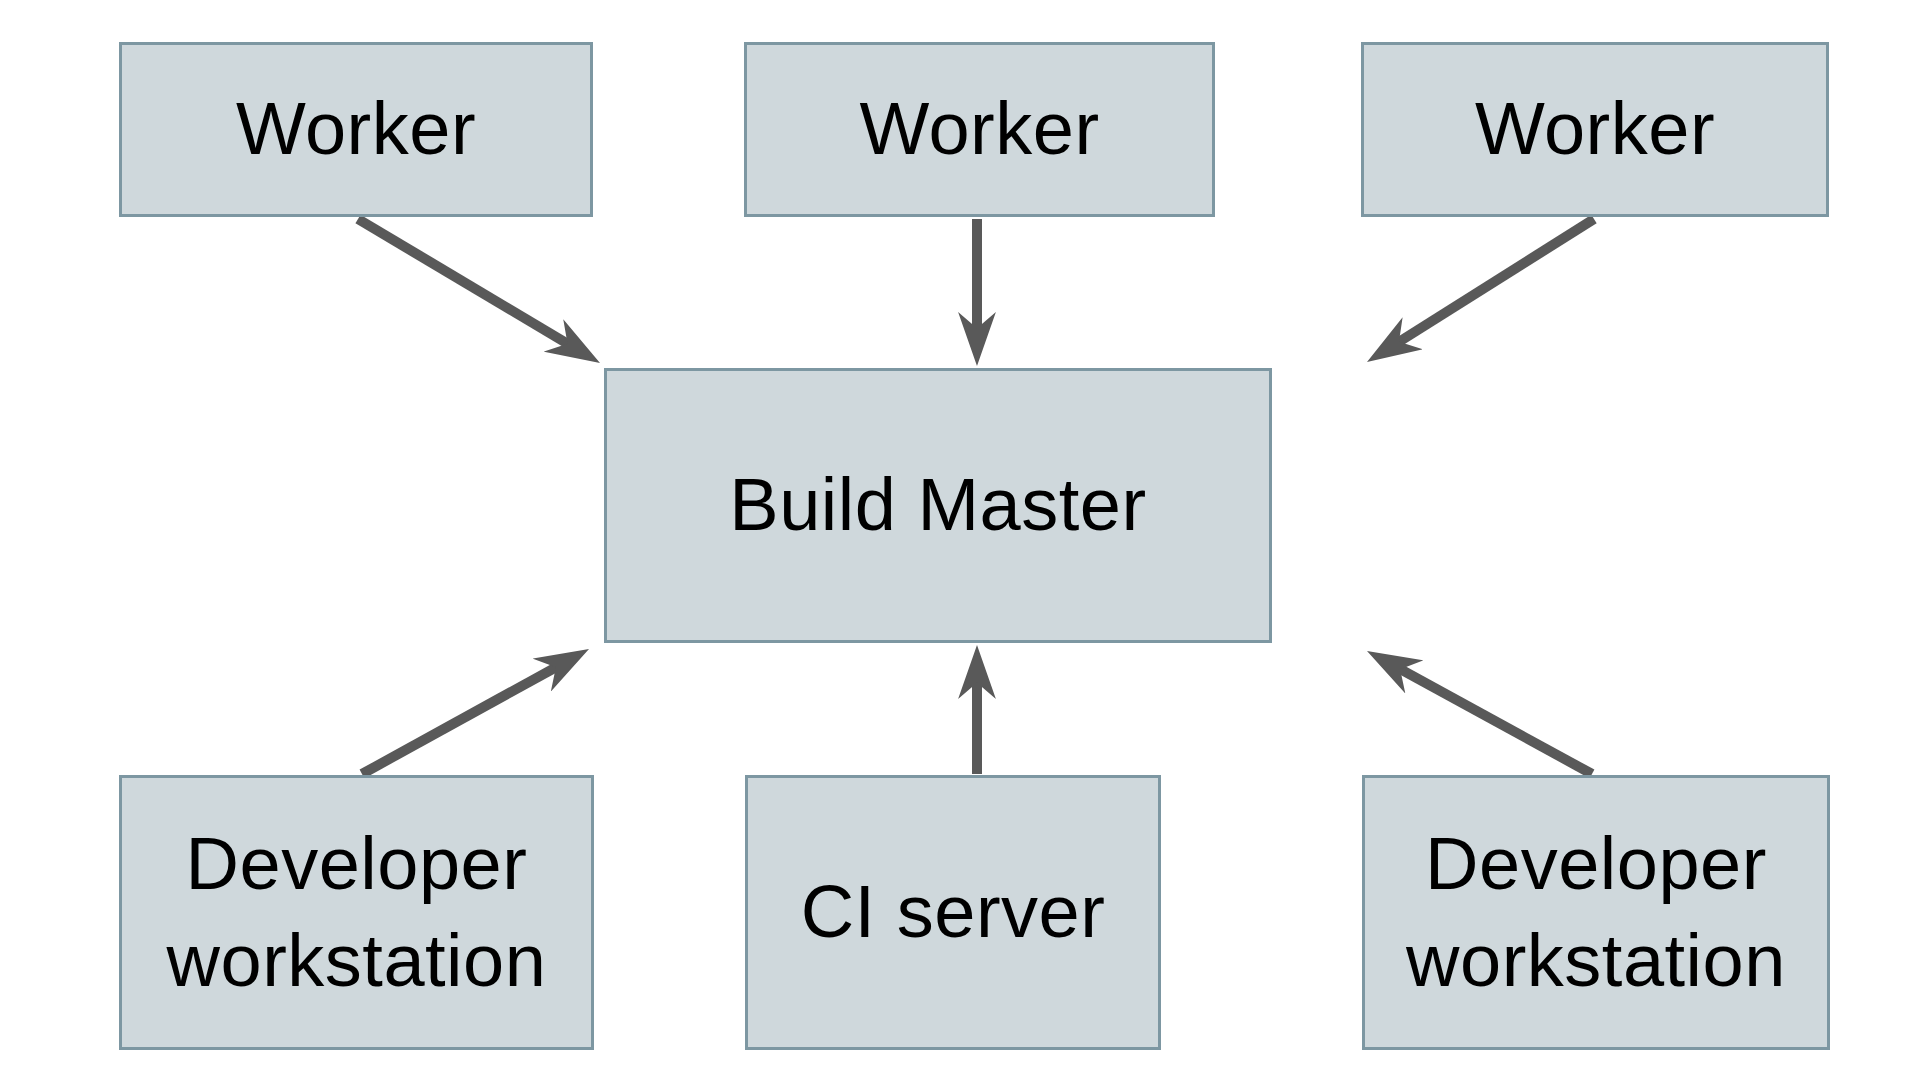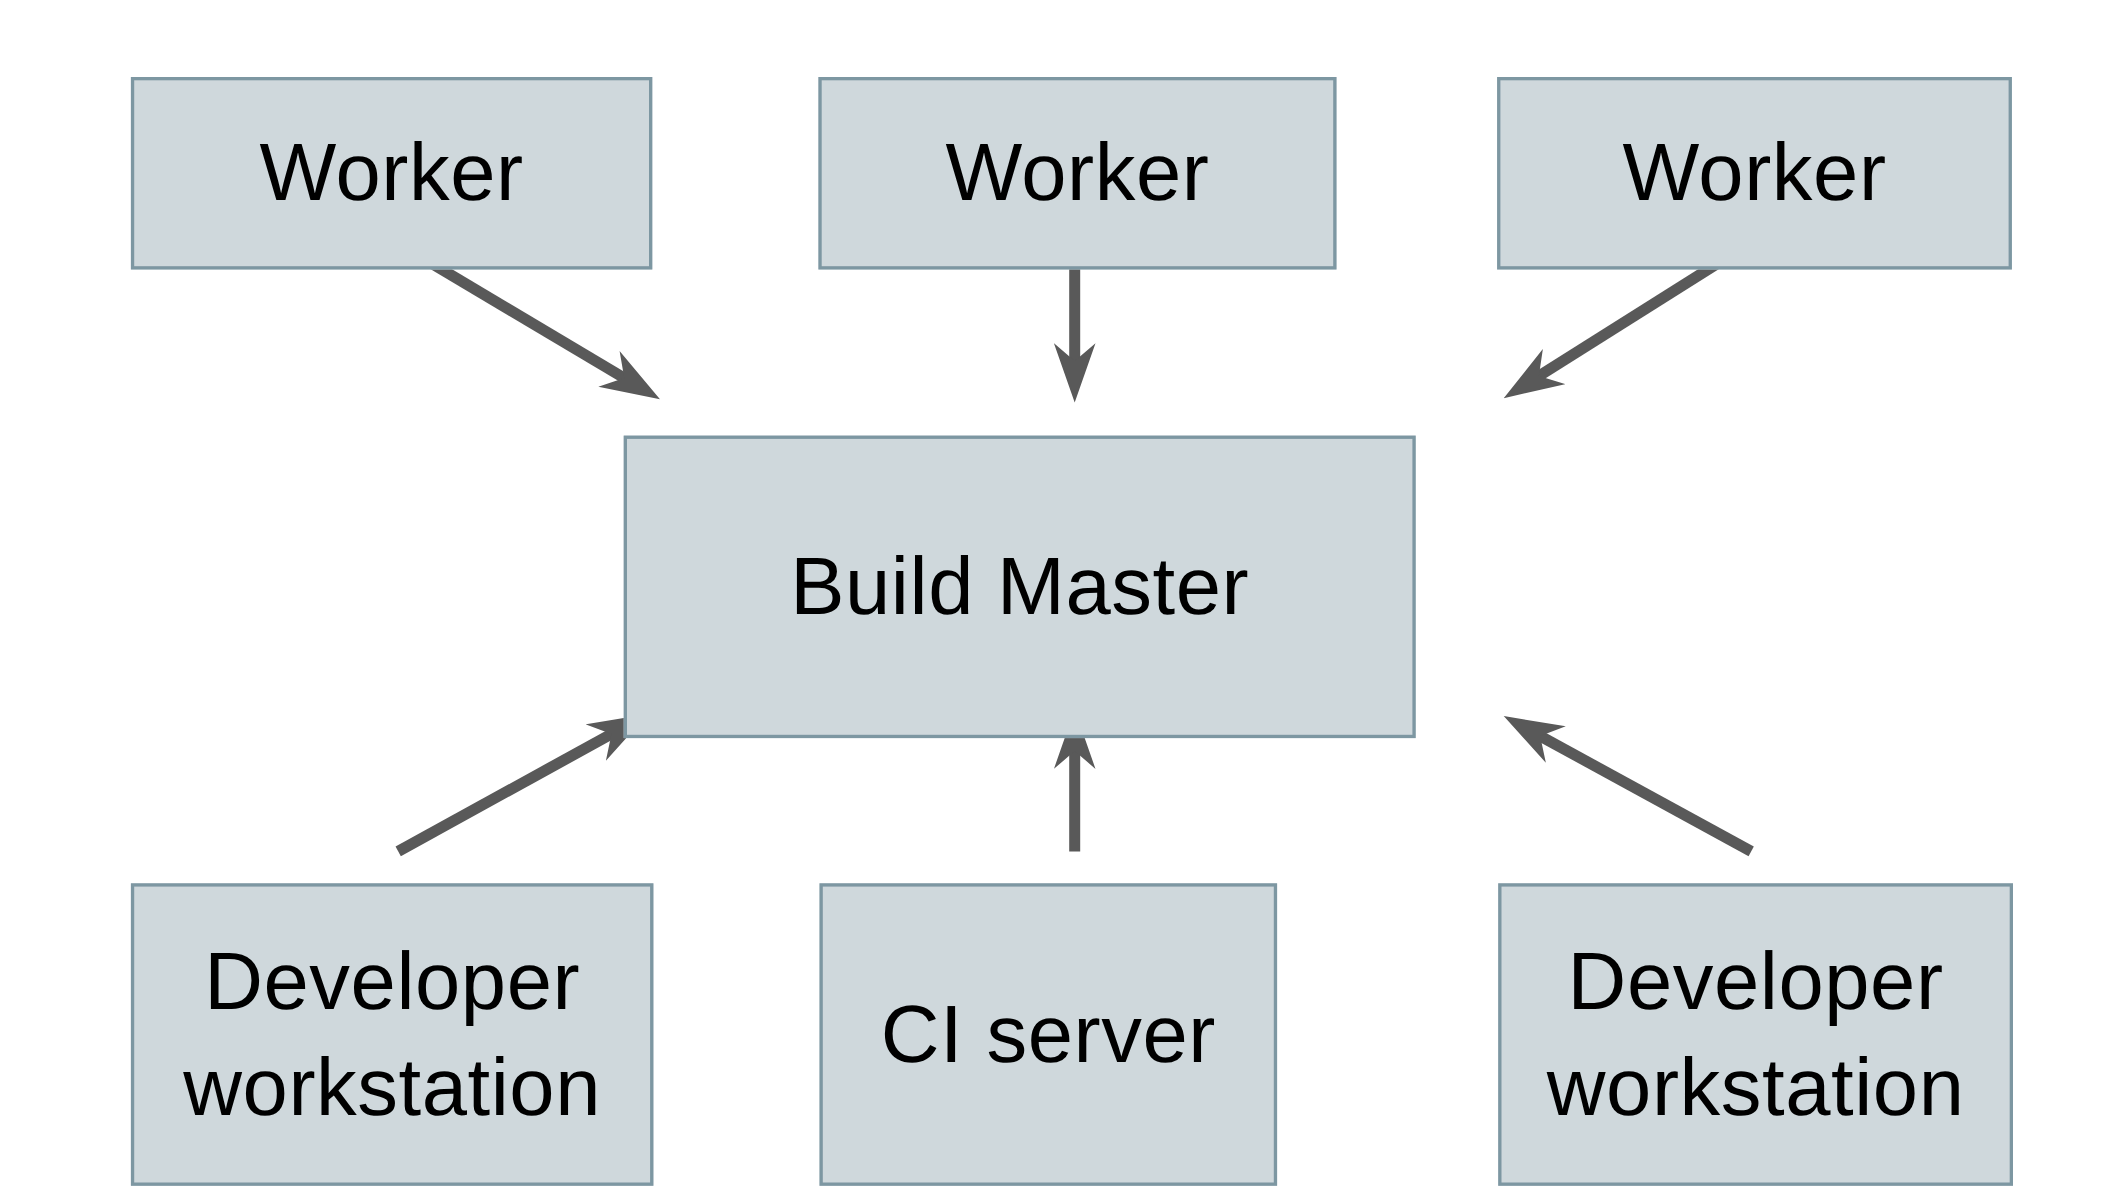--- a/index.html
+++ b/index.html
@@ -32,21 +32,20 @@
   }
   .node {
     position: absolute;
     box-sizing: border-box;
     background: var(--node-fill, #cfd8dc);
     border: 3px solid var(--node-border, #7d97a2);
     display: flex;
     align-items: center;
     justify-content: center;
     text-align: center;
-    margin-top: 28px;
   }
   .node-label {
     font-size: 74px;
     line-height: 1.3;
     letter-spacing: 0.5px;
     color: var(--text-color, #000000);
   }
 </style>
 </head>
 <body>
@@ -67,21 +66,21 @@
     </svg>
 <div class="node" style="left: 119px; top: 42px; width: 474px; height: 175px;">
       <span class="node-label">Worker</span>
     </div>
     <div class="node" style="left: 744px; top: 42px; width: 471px; height: 175px;">
       <span class="node-label">Worker</span>
     </div>
     <div class="node" style="left: 1361px; top: 42px; width: 468px; height: 175px;">
       <span class="node-label">Worker</span>
     </div>
-    <div class="node" style="left: 567px; top: 368px; width: 720px; height: 275px; align-items: center;">
+    <div class="node" style="left: 604px; top: 368px; width: 668px; height: 275px; align-items: center;">
       <span class="node-label">Build Master</span>
     </div>
     <div class="node" style="left: 119px; top: 775px; width: 475px; height: 275px;">
       <span class="node-label">Developer workstation</span>
     </div>
     <div class="node" style="left: 745px; top: 775px; width: 416px; height: 275px;">
       <span class="node-label">CI server</span>
     </div>
     <div class="node" style="left: 1362px; top: 775px; width: 468px; height: 275px;">
       <span class="node-label">Developer workstation</span>

